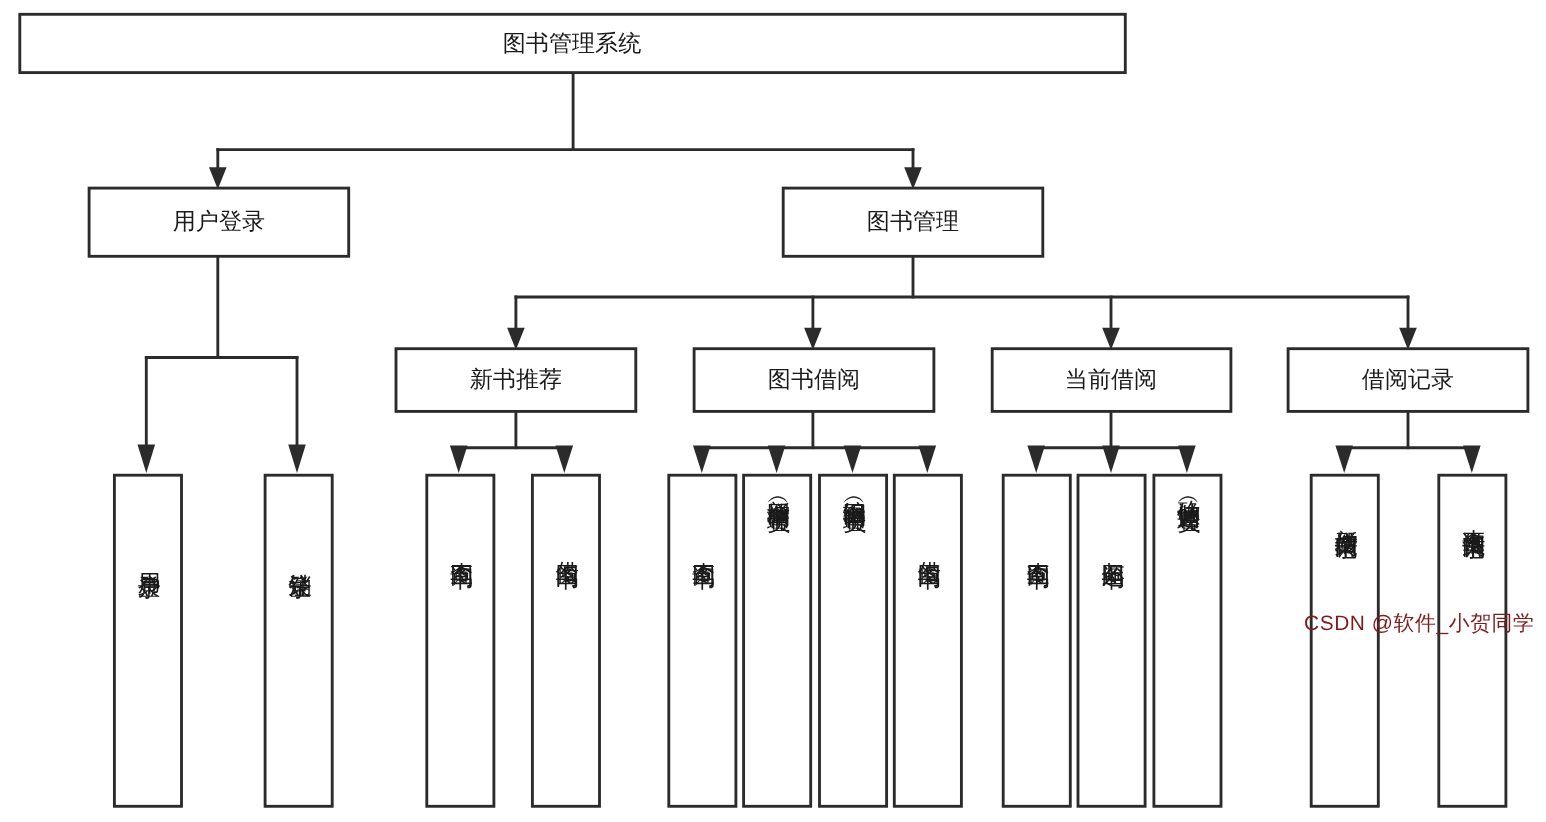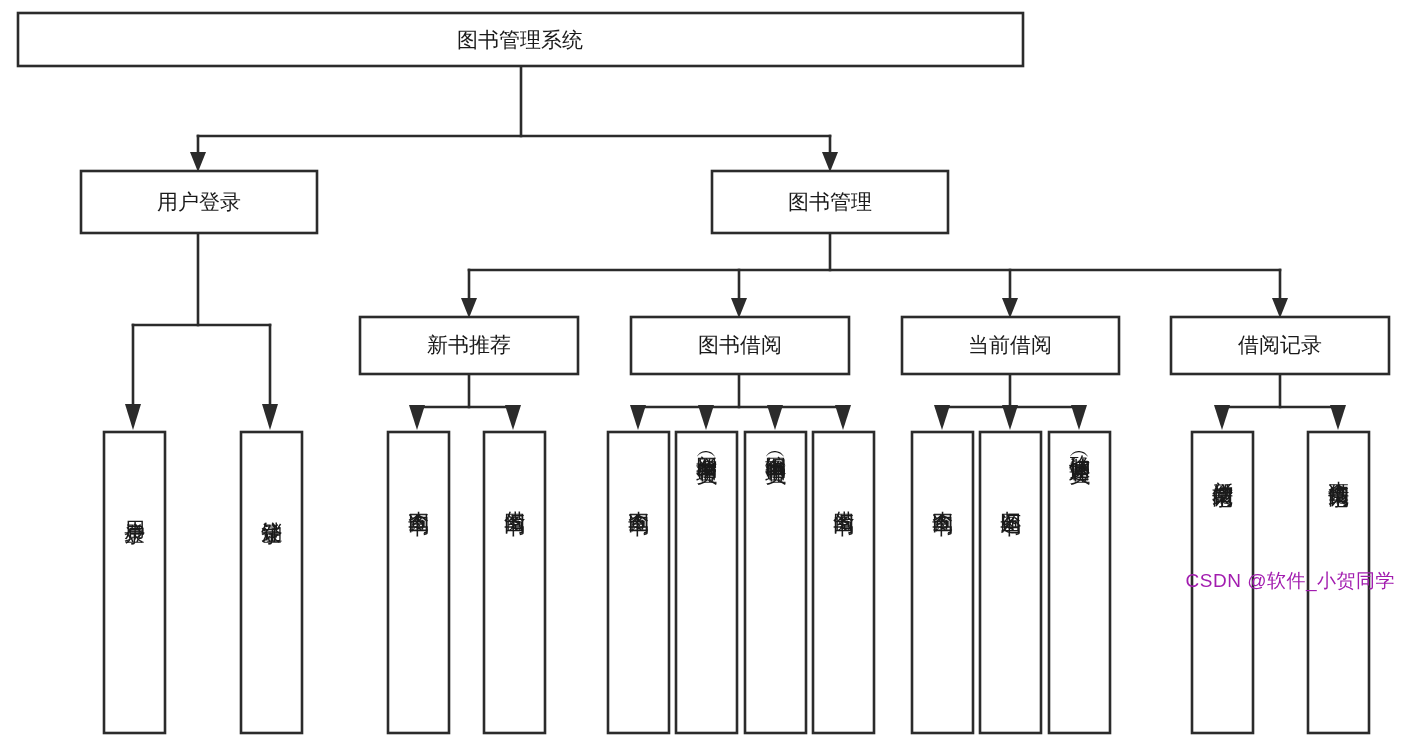--- a/index.html
+++ b/index.html
@@ -62,24 +62,24 @@
     font-family: "Liberation Sans", "DejaVu Sans", sans-serif;
     font-size: 21px;
     line-height: 1.08;
     letter-spacing: 1.5px;
     color: #1a1a1a;
     white-space: nowrap;
   }
   .watermark {
     position: absolute;
     right: 10px;
-    bottom: 6px;
+    bottom: 20px;
     font-family: "Liberation Sans", "DejaVu Sans", sans-serif;
     font-size: 19px;
-    color: #a21caf;
+    color: #7f1d1d;
     letter-spacing: 0.5px;
     white-space: nowrap;
   }
 </style>
 </head>
 <body>
 
 <div id="diagram-root">
 
   <svg id="flow-svg" viewBox="0 0 1405 747">

